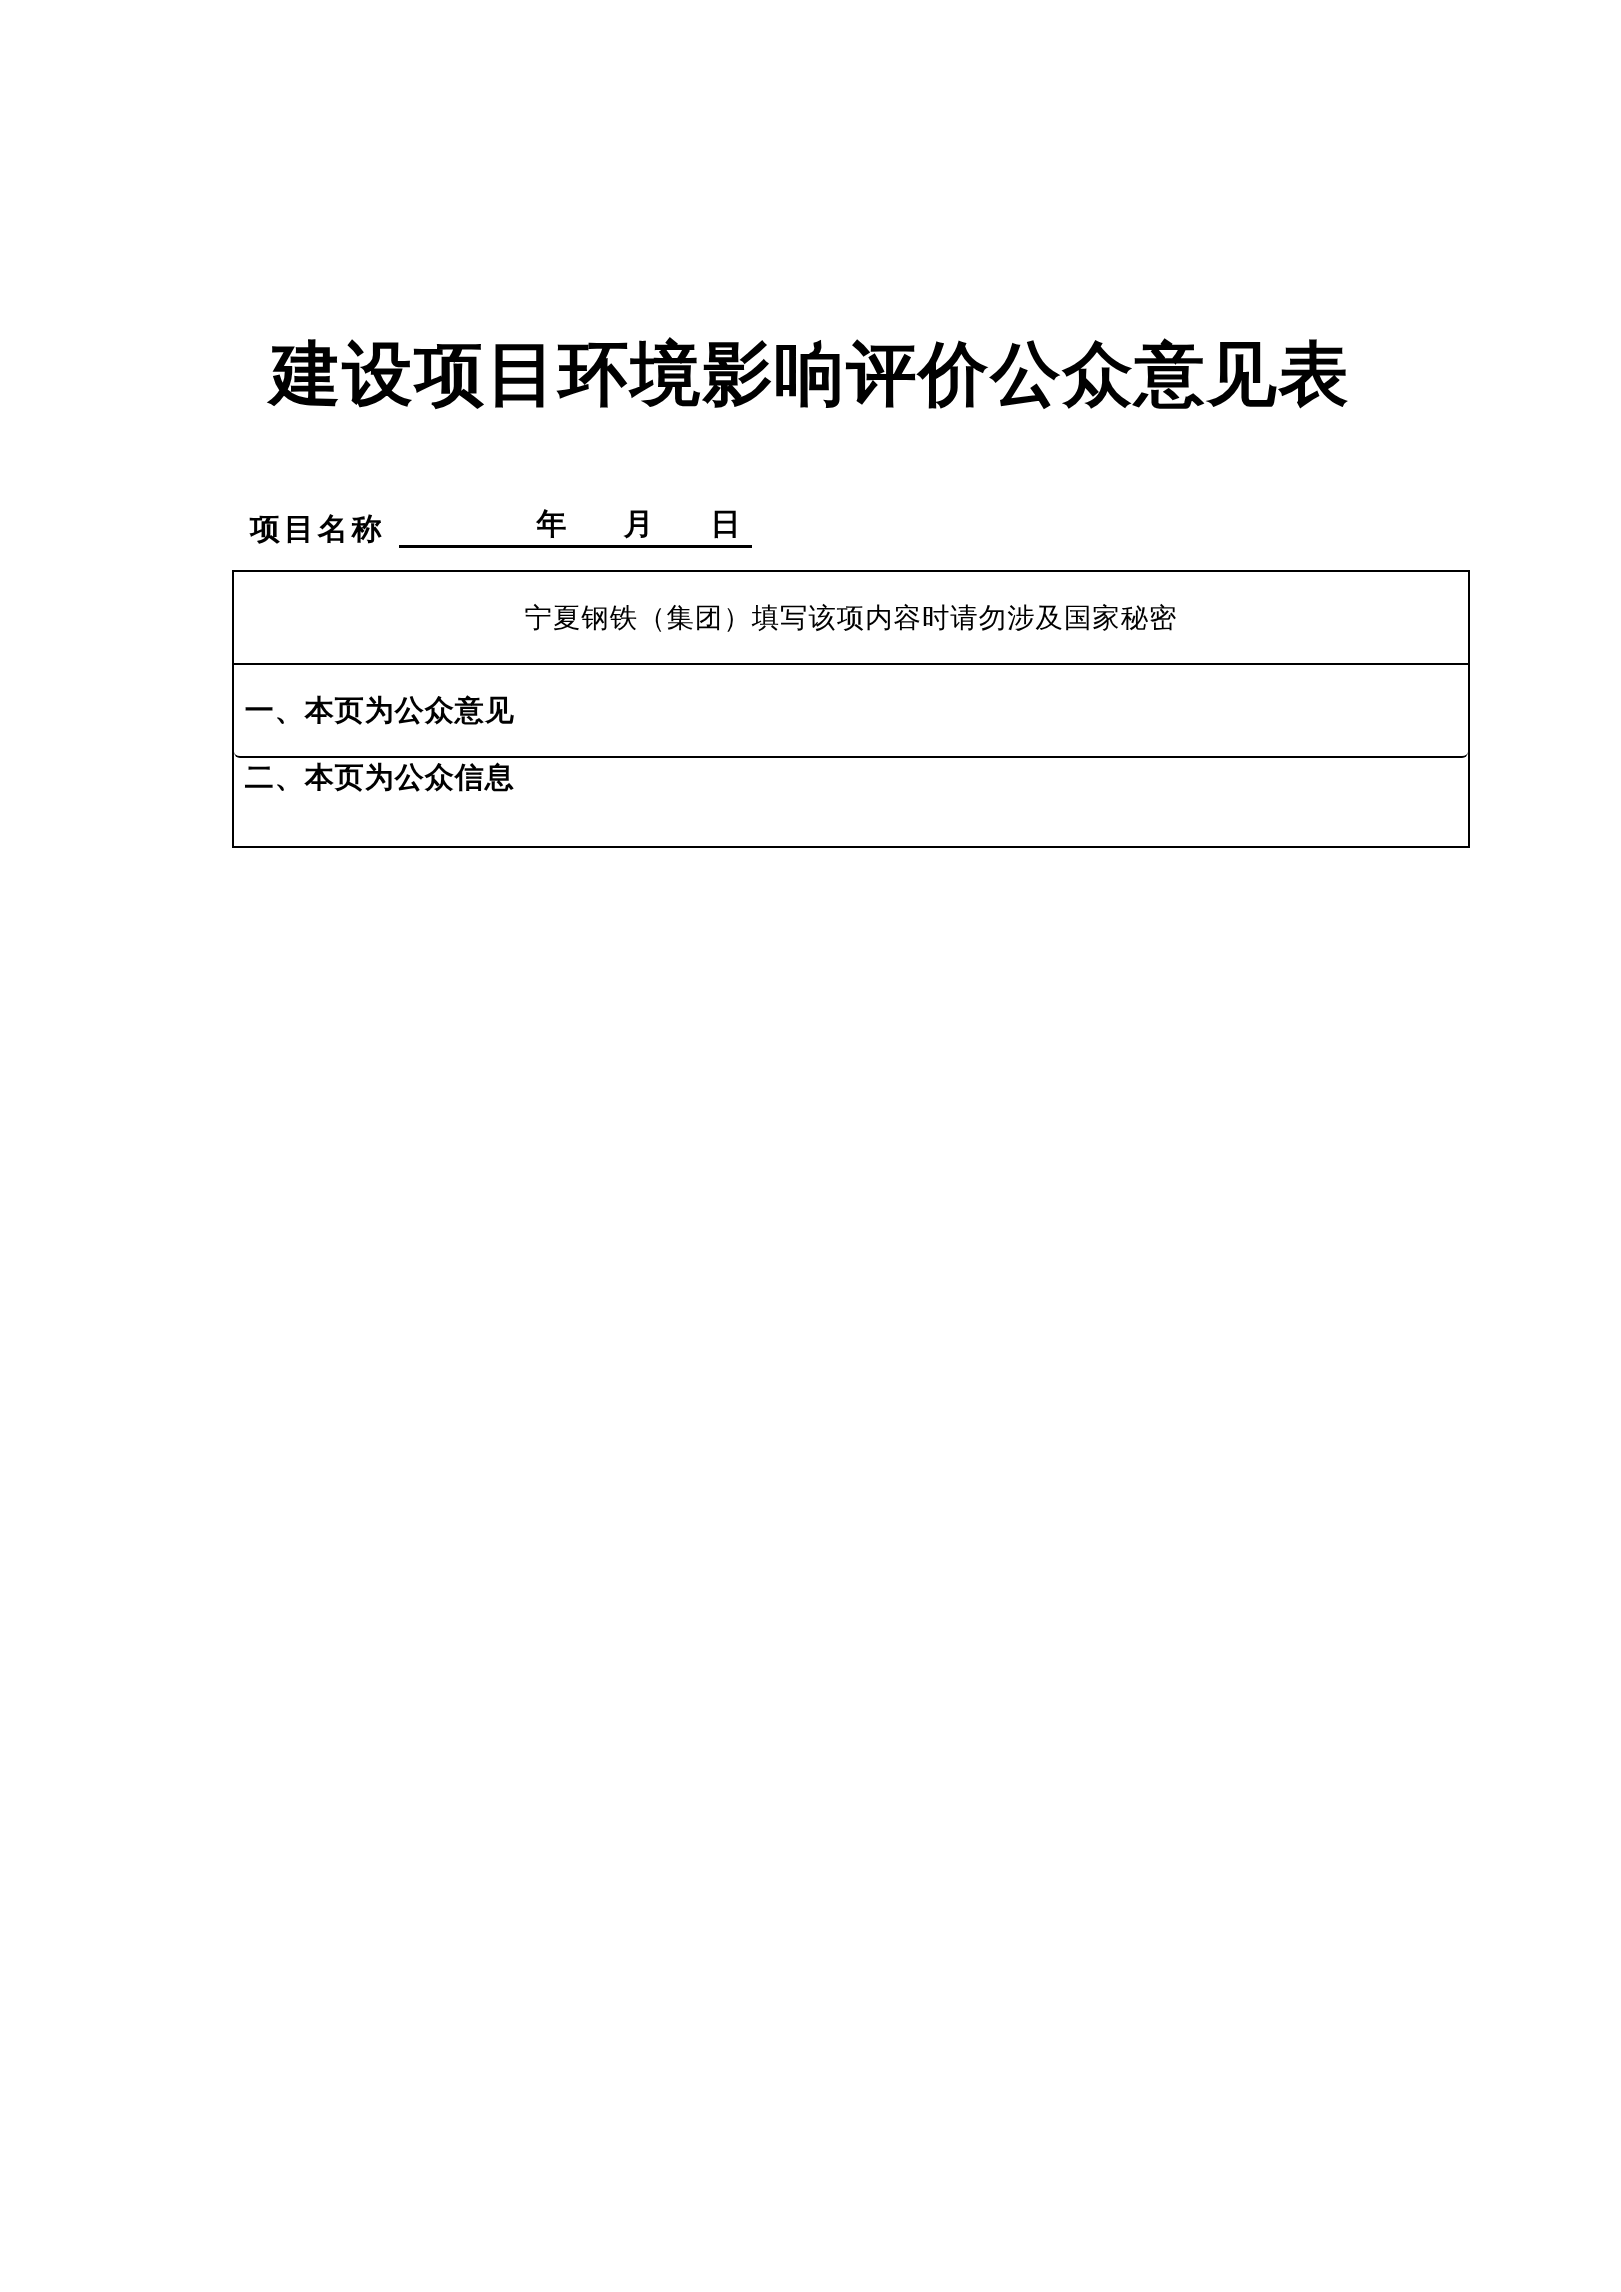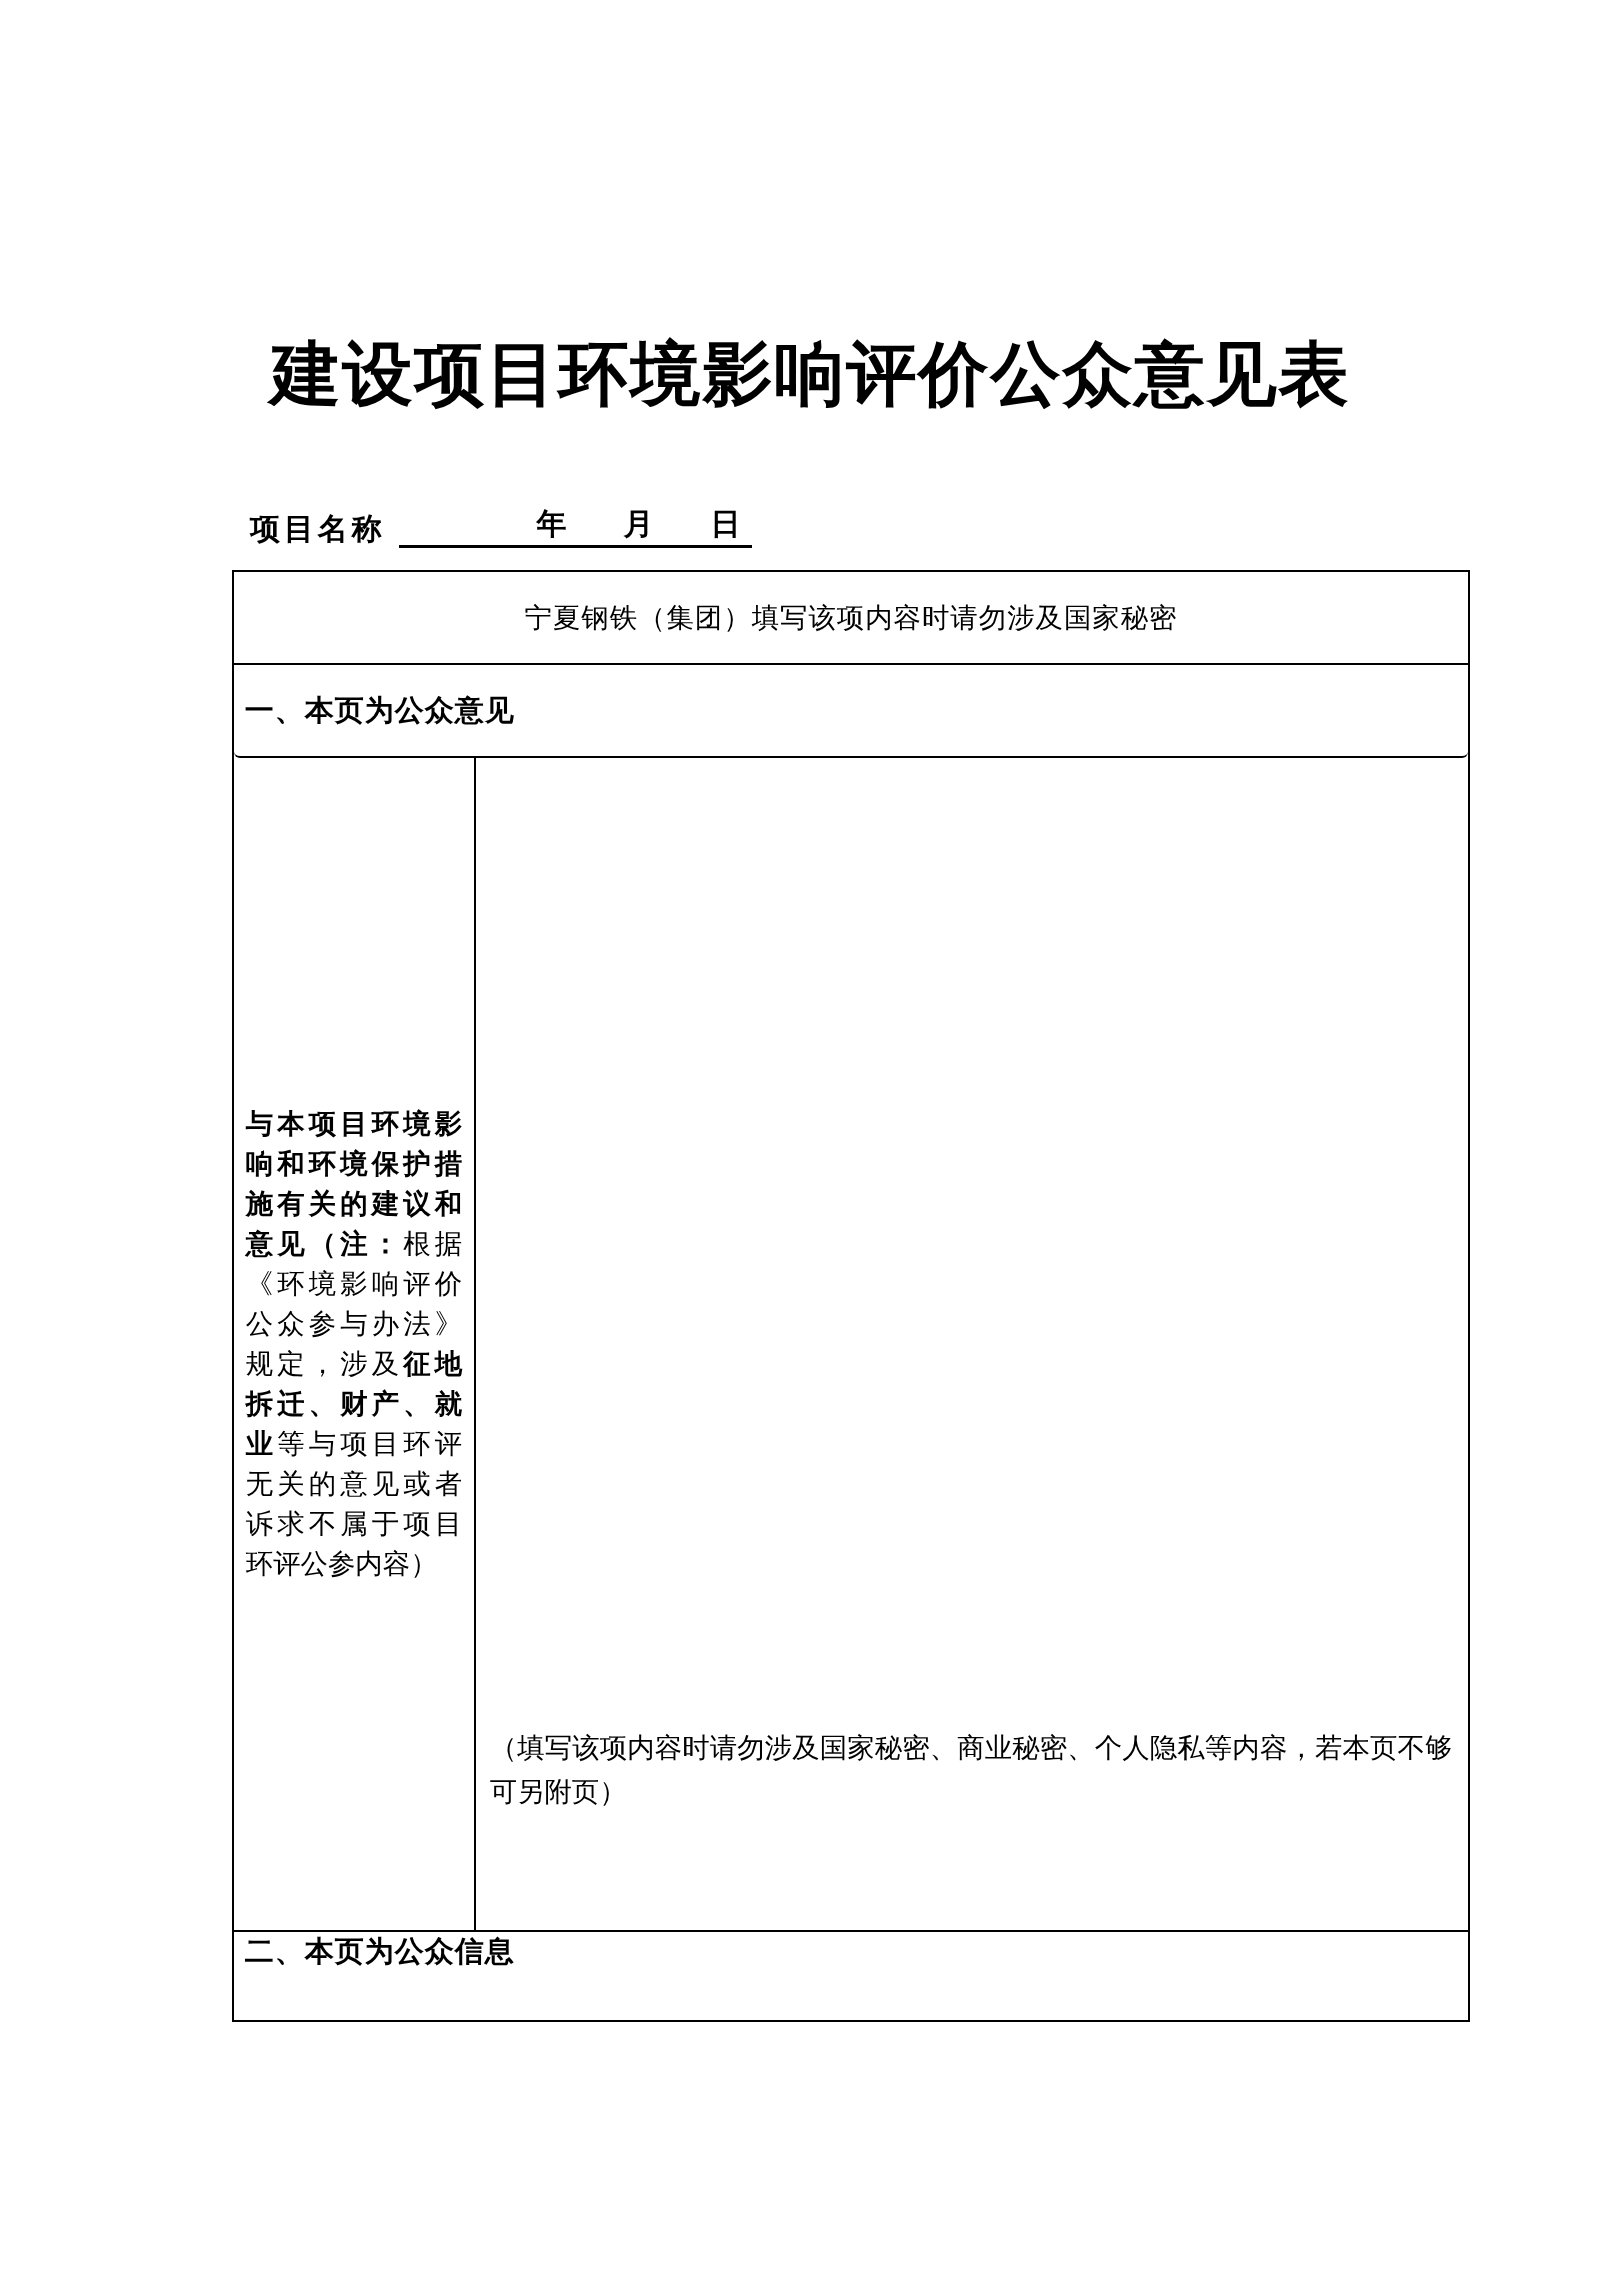--- a/index.html
+++ b/index.html
@@ -160,27 +160,19 @@
 <div class="form-table">
 
   <div class="t-row row-project b-bottom">
     <div class="cell-project-value">宁夏钢铁（集团）填写该项内容时请勿涉及国家秘密</div>
   </div>
 
   <div class="t-row row-section b-bottom">
     <span>一、本页为公众意见</span>
   </div>
 
-  <div class="t-row row-opinion b-bottom">
-    <div class="cell-opinion-label">
-      <div class="opinion-label-text"><span class="seg-bold">与本项目环境影响和环境保护措施有关的建议和意见</span><span class="seg-bold">（注：</span><span class="seg-normal">根据《环境影响评价公众参与办法》规定，涉及</span><span class="seg-bold">征地拆迁、财产、就业</span><span class="seg-normal">等与项目环评无关的意见或者诉求不属于项目环评公参内容）</span></div>
-    </div>
-    <div class="cell-opinion-space">
-      <div class="opinion-note">（填写该项内容时请勿涉及国家秘密、商业秘密、个人隐私等内容，若本页不够可另附页）</div>
-    </div>
-  </div>
 
   <div class="t-row row-section2">
     <span>二、本页为公众信息</span>
   </div>
 
 </div>
 
 
 </body></html>

